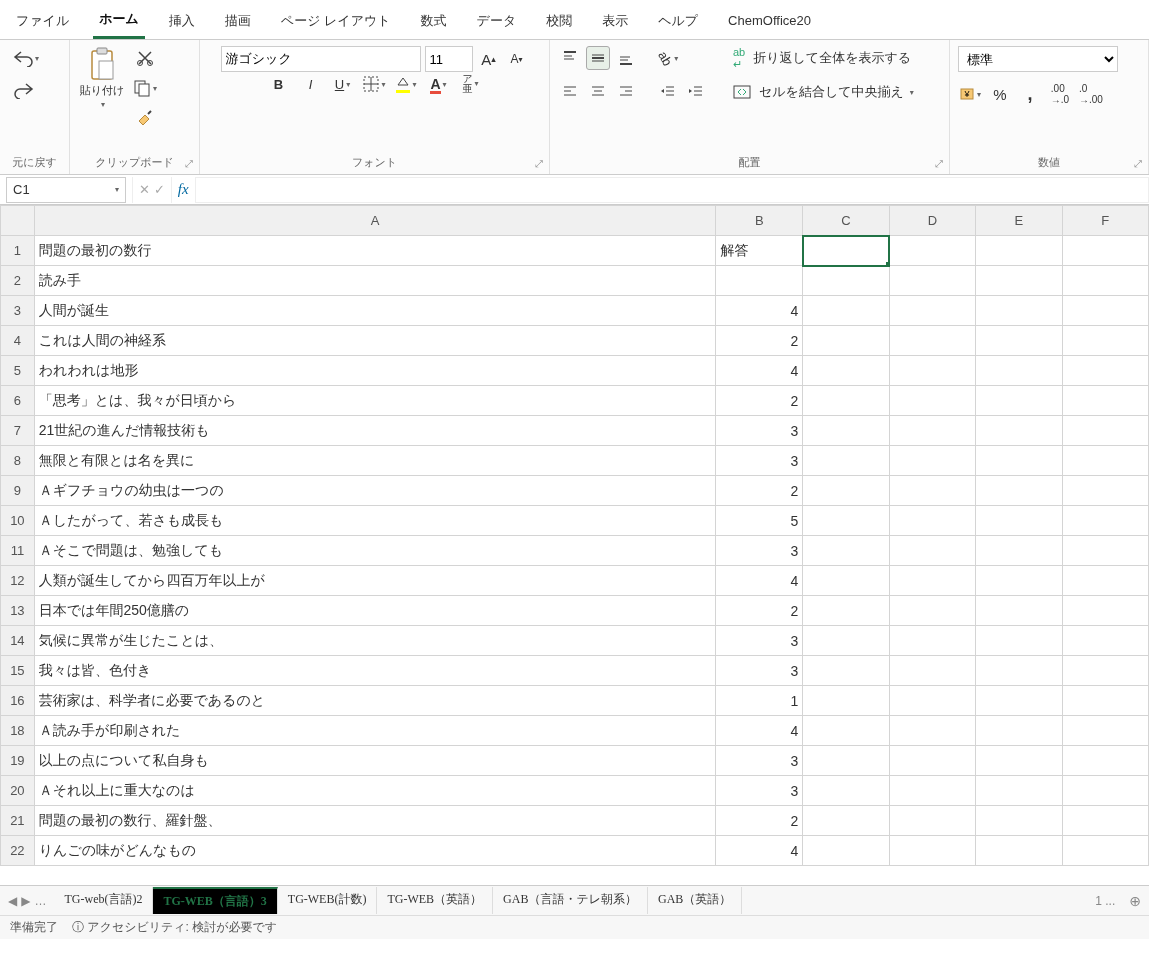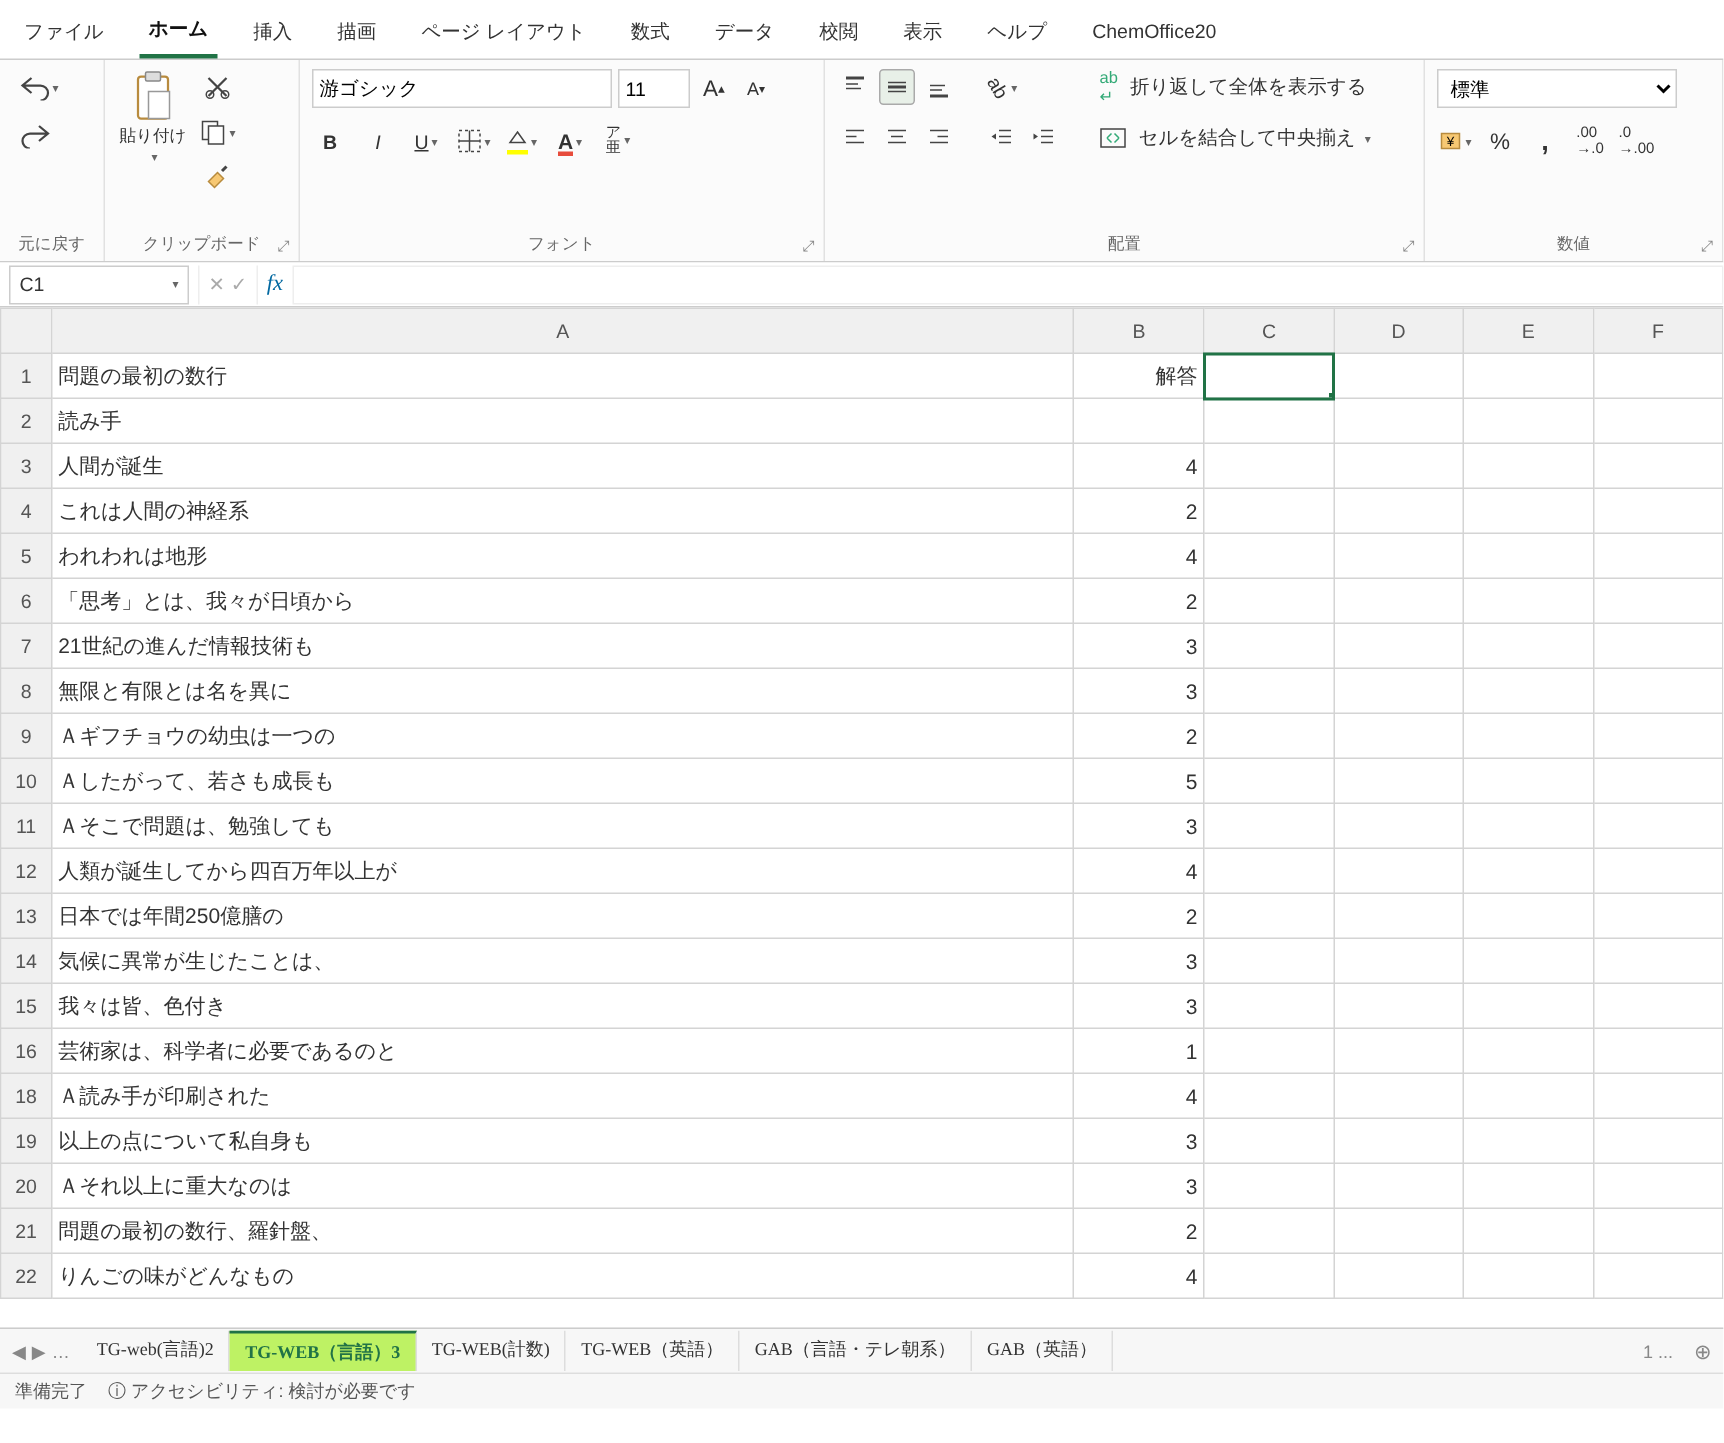--- a/index.html
+++ b/index.html
@@ -26,30 +26,30 @@
 .fx-btns { display:flex; gap:4px; padding:0 6px; border-left:1px solid #eee; border-right:1px solid #eee; height:26px; align-items:center; color:#aaa; }
 .fx { font-style:italic; font-family:serif; font-size:15px; color:#0369a1; padding:0 6px; }
 .formula-input { flex:1; height:26px; border:1px solid #eee; padding:0 6px; }
 .grid-area { height:680px; overflow:hidden; position:relative; }
 table.grid { border-collapse:collapse; table-layout:fixed; }
 table.grid th, table.grid td { border:1px solid #d4d4d4; height:30px; padding:0 4px; font-size:14px; font-weight:400; white-space:nowrap; overflow:hidden; }
 table.grid th { background:#f0f0f0; text-align:center; color:#555; font-size:13px; }
 .rowhdr { background:#f0f0f0; text-align:center; color:#555; width:34px; font-size:13px; }
 .corner { background:#f0f0f0; width:34px; }
 .colA { width:692px; }
-.colB { width:88px; text-align:right; }
+.colB { width:88px; }
 .colCF { width:88px; }
 td.num { text-align:right; padding-right:6px; }
 td.selected { outline:2px solid #217346; outline-offset:-1px; position:relative; }
 td.selected::after { content:""; position:absolute; right:-3px; bottom:-3px; width:6px; height:6px; background:#217346; }
 th.colsel { background:#d9ede2; }
 .sheet-tabs { display:flex; align-items:center; height:30px; border-top:1px solid #ccc; background:#f7f7f7; font-size:12px; }
 .sheet-nav { display:flex; gap:4px; padding:0 8px; color:#888; }
 .sheet-tab { padding:4px 10px; border-right:1px solid #ddd; cursor:pointer; white-space:nowrap;font-family:Liberation Serif, serif; }
-.sheet-tab.active { background:#bef264; color:#217346; border-top:2px solid #217346; font-weight:600; }
+.sheet-tab.active { background:#000000; color:#217346; border-top:2px solid #217346; font-weight:600; }
 .add-sheet { padding:0 8px; font-size:14px; color:#888; }
 .status { display:flex; align-items:center; gap:14px; height:24px; padding:0 10px; font-size:12px; color:#555; background:#f7f7f7; border-top:1px solid #ddd; }
 svg { display:block; }
 .underline-A { position:relative; display:inline-block; }
 .underline-A .bar { position:absolute; left:0; right:0; bottom:-2px; height:3px; }
 </style>
 </head>
 <body>
 
 <div class="tabs">
@@ -118,21 +118,21 @@
               <path d="M3 12 L9 6 L13 10 L7 16 Z" fill="#f7c873" stroke="#b88b3e"></path>
               <path d="M12 5 L15 2" stroke="#444" stroke-width="2"></path>
             </svg>
           </div>
       </div>
     </div>
     <div class="group-label"><span>クリップボード</span><span class="launcher">⤢</span></div>
   </div>
 
   <div class="group" style="width:350px">
-    <div class="group-body vstack" style="align-items:flex-start;gap:10px;width:100%">
+    <div class="group-body vstack" style="align-items:center;gap:0;width:100%">
       <div class="hstack">
         <input class="combo fontbox" value="游ゴシック" style="">
         <input class="combo sizebox" value="11" style="">
         <div class="btn" style="font-size:15px">A<sup style="font-size:9px">▴</sup></div>
         <div class="btn" style="font-size:12px">A<sup style="font-size:8px">▾</sup></div>
       </div>
       <div class="hstack" style="gap:8px">
         <div class="btn">
             <b>B</b>
           </div>

